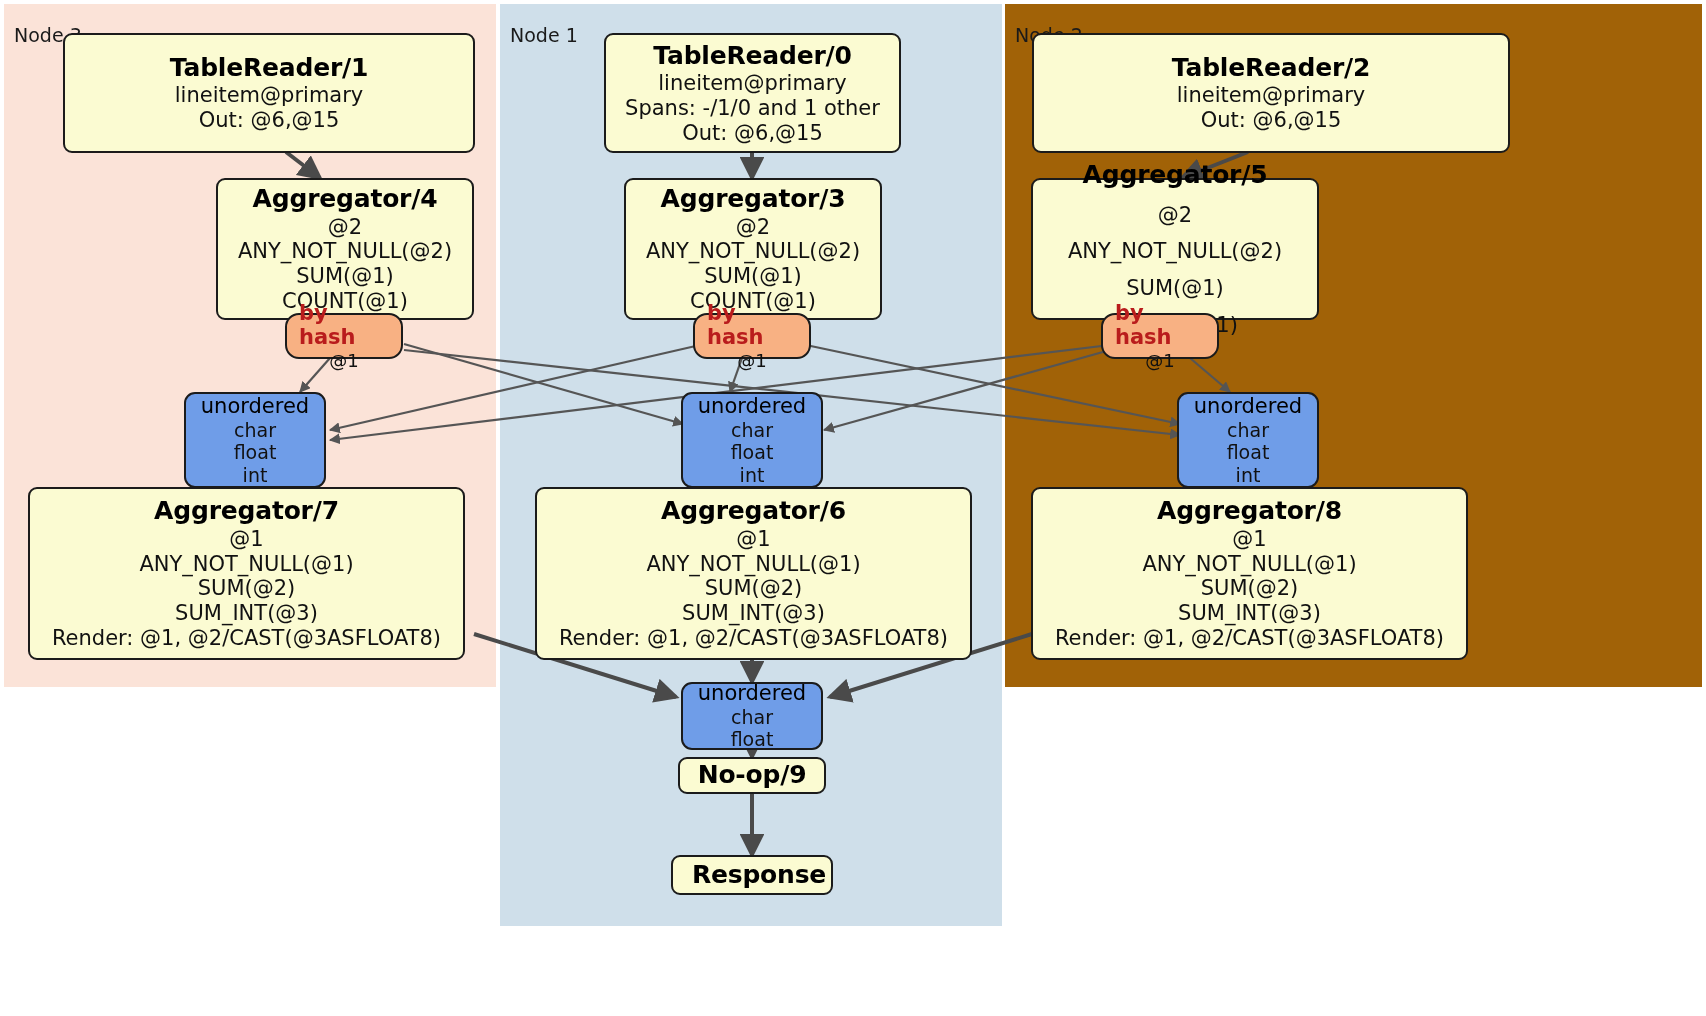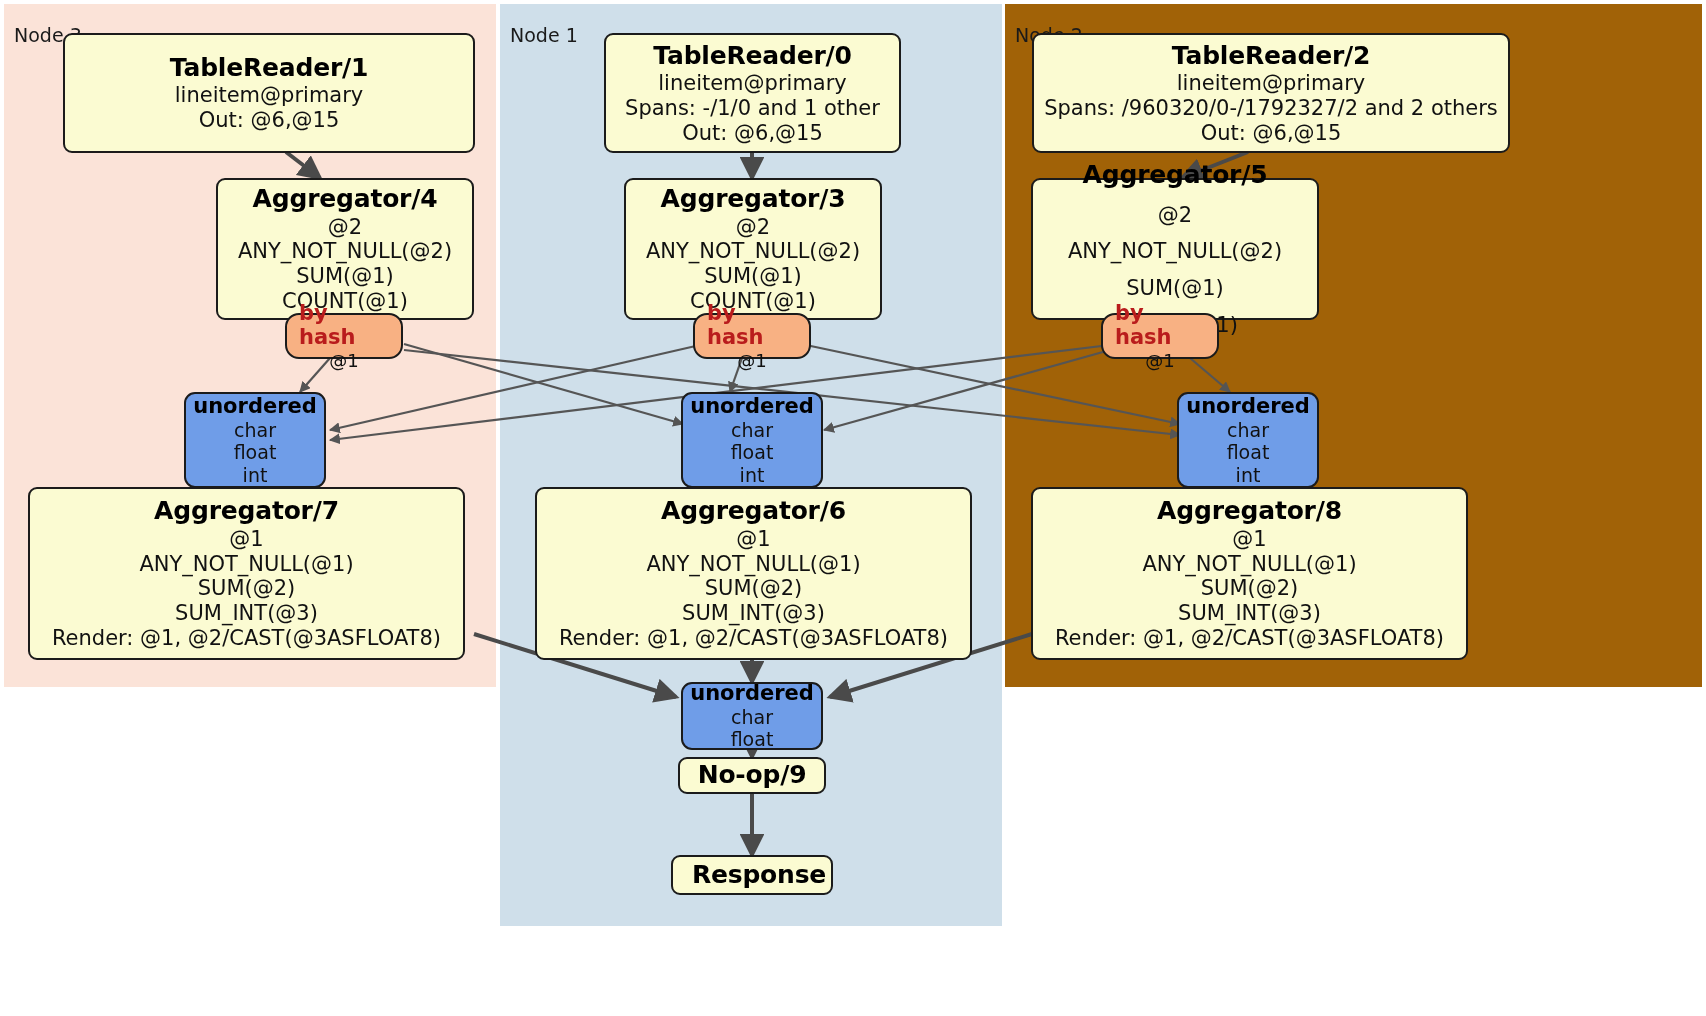--- a/index.html
+++ b/index.html
@@ -92,21 +92,21 @@
     color: #111;
   }
 
   .sync {
     background: #6f9de8;
     border: 2px solid #1b1b1b;
     border-radius: 11px;
     padding: 3px 12px;
   }
   .sync .title {
-    font-weight: bold;
+    font-weight: normal;
     font-size: 21px;
     color: #000;
   }
   .sync .detail {
     font-size: 19px;
     color: #111;
   }
 
   .simple .title {
     font-weight: bold;
@@ -257,21 +257,20 @@
     <div class="title">No-op/9</div>
   </div>
 
   <div class="node proc simple z-top" style="left:671px; top:855px; width:162px; height:40px;padding-left:24px;">
     <div class="title">Response</div>
   </div>
 
   <div class="node proc z-mid" style="left:1032px; top:33px; width:478px; height:120px;">
     <div class="title">TableReader/2</div>
     <div class="detail">lineitem@primary</div>
-    <div class="detail">Spans: /960320/0-/1792327/2 and 2 others</div>
     <div class="detail">Out: @6,@15</div>
   </div>
 
   <div class="node proc z-low" style="left:1031px; top:178px; width:288px; height:142px;gap:12px;">
     <div class="title">Aggregator/5</div>
     <div class="detail">@2</div>
     <div class="detail">ANY_NOT_NULL(@2)</div>
     <div class="detail">SUM(@1)</div>
     <div class="detail">COUNT(@1)</div>
   </div>

